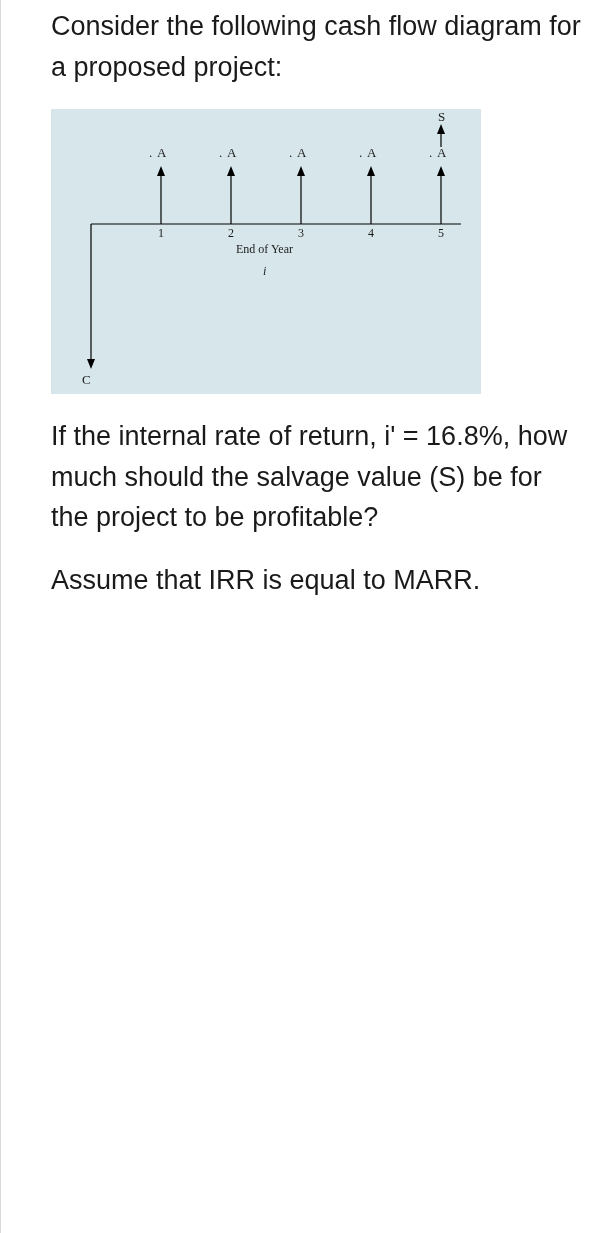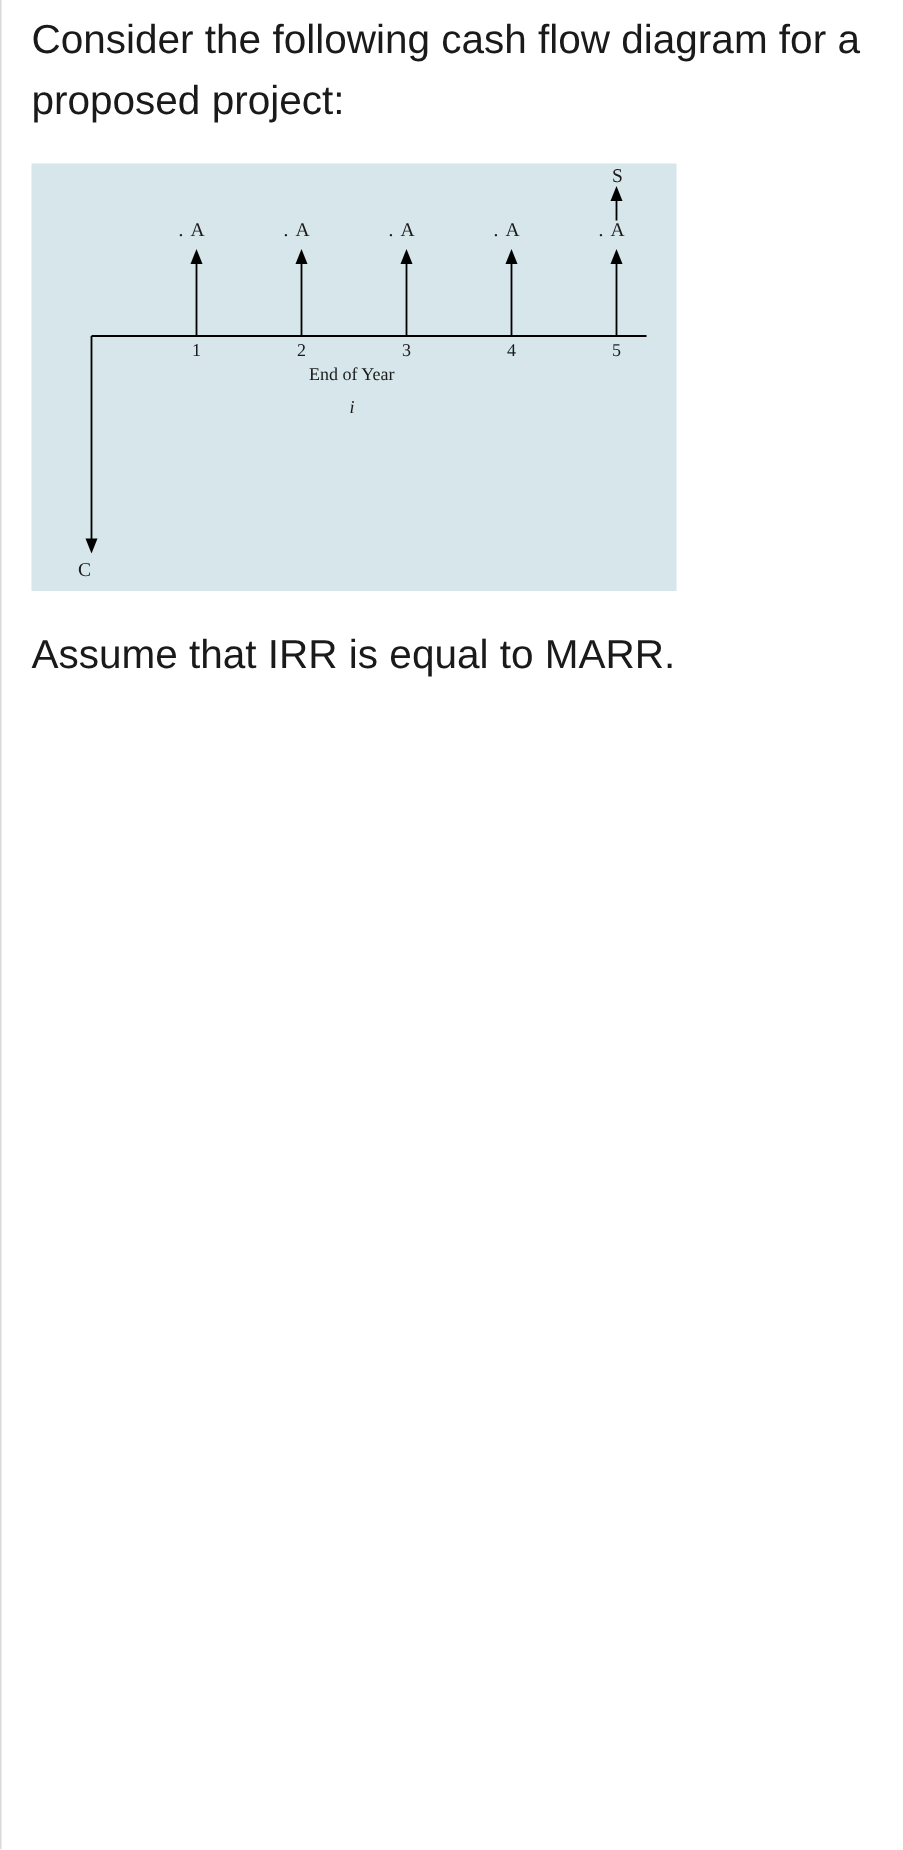--- a/index.html
+++ b/index.html
@@ -7,21 +7,21 @@
     padding: 0;
     font-family: "Segoe UI", "Helvetica Neue", Arial, sans-serif;
     color: #1a1a1a;
     background: #ffffff;
   }
   .page {
     box-sizing: border-box;
     width: 602px;
     min-height: 1233px;
     border-left: 1px solid #d9d9d9;
-    padding: 6px 20px 20px 20px;
+    padding: 6px 20px 20px 50px;
   }
   .para {
     font-size: 27px;
     line-height: 1.5;
     margin: 0 0 22px 0;
     font-weight: 400;
   }
   .diagram-wrap {
     background: #d6e6eb;
     width: 430px;
@@ -98,16 +98,17 @@
       <line x1="390" y1="38" x2="390" y2="20" stroke="#000" stroke-width="1.2"></line>
       <polygon points="390,15 386,25 394,25" fill="#000"></polygon>
       <text x="387" y="12" class="svg-label">S</text>
 
       <text x="185" y="144" class="svg-label svg-axis-label">End of Year</text>
       <text x="212" y="166" class="svg-label svg-axis-label svg-italic">i</text>
     </svg>
   </div>
 
 
+  <p class="para">If the internal rate of return, i' = 16.8%, how much should the salvage value (S) be for the project to be profitable?</p>
 
   <p class="para" style="margin-bottom:12px">Assume that IRR is equal to MARR.</p>
 
 </div>
 
 </body></html>

